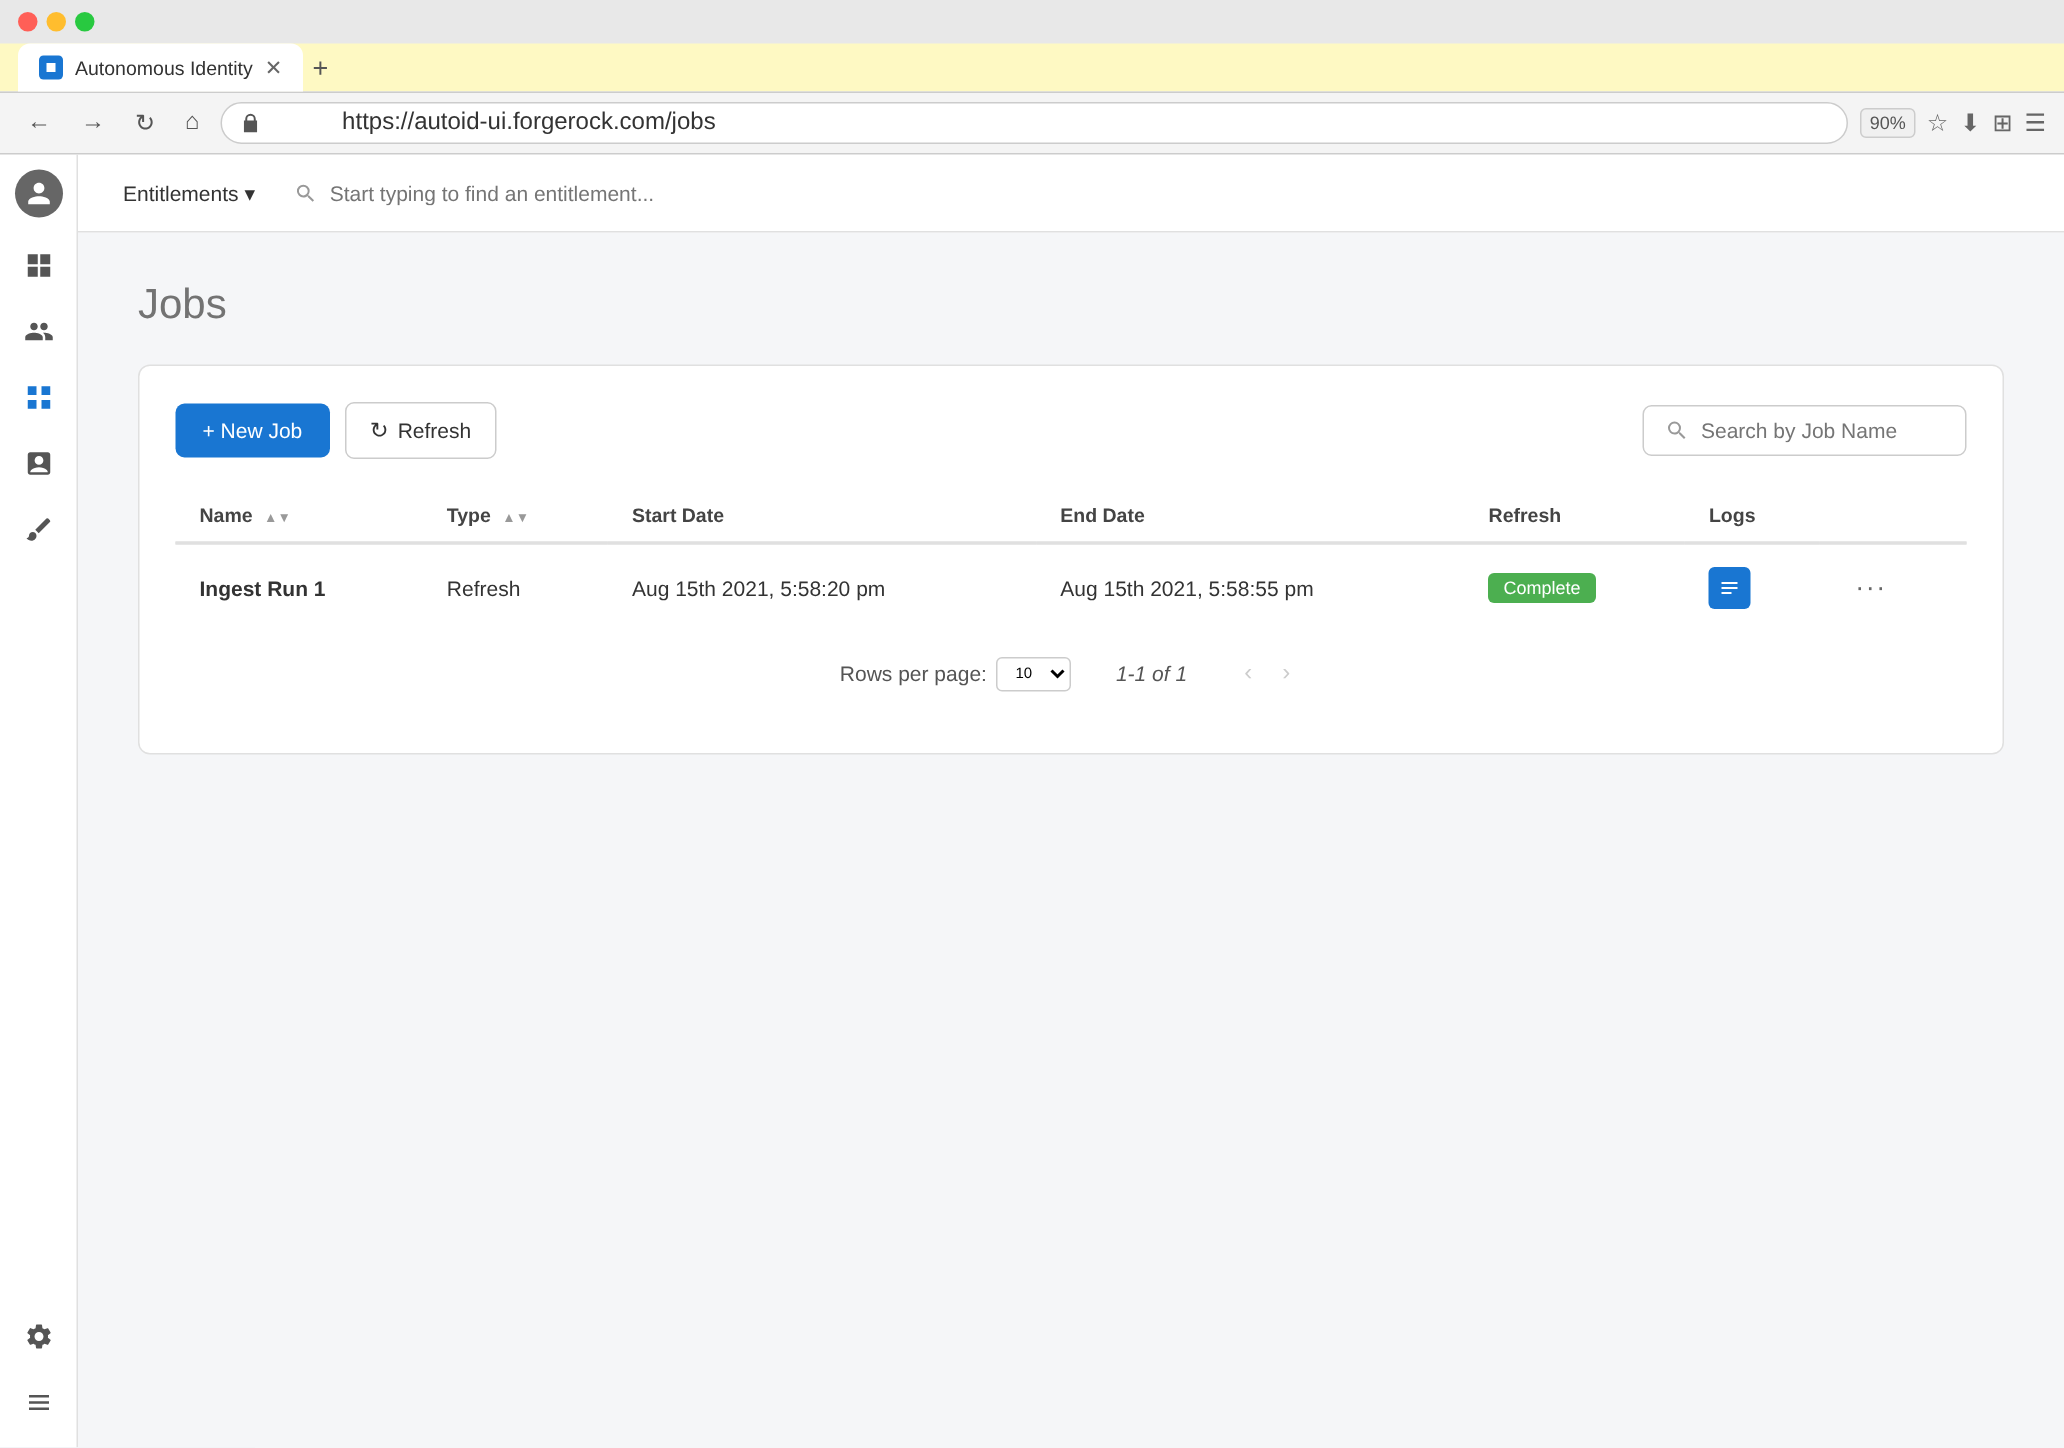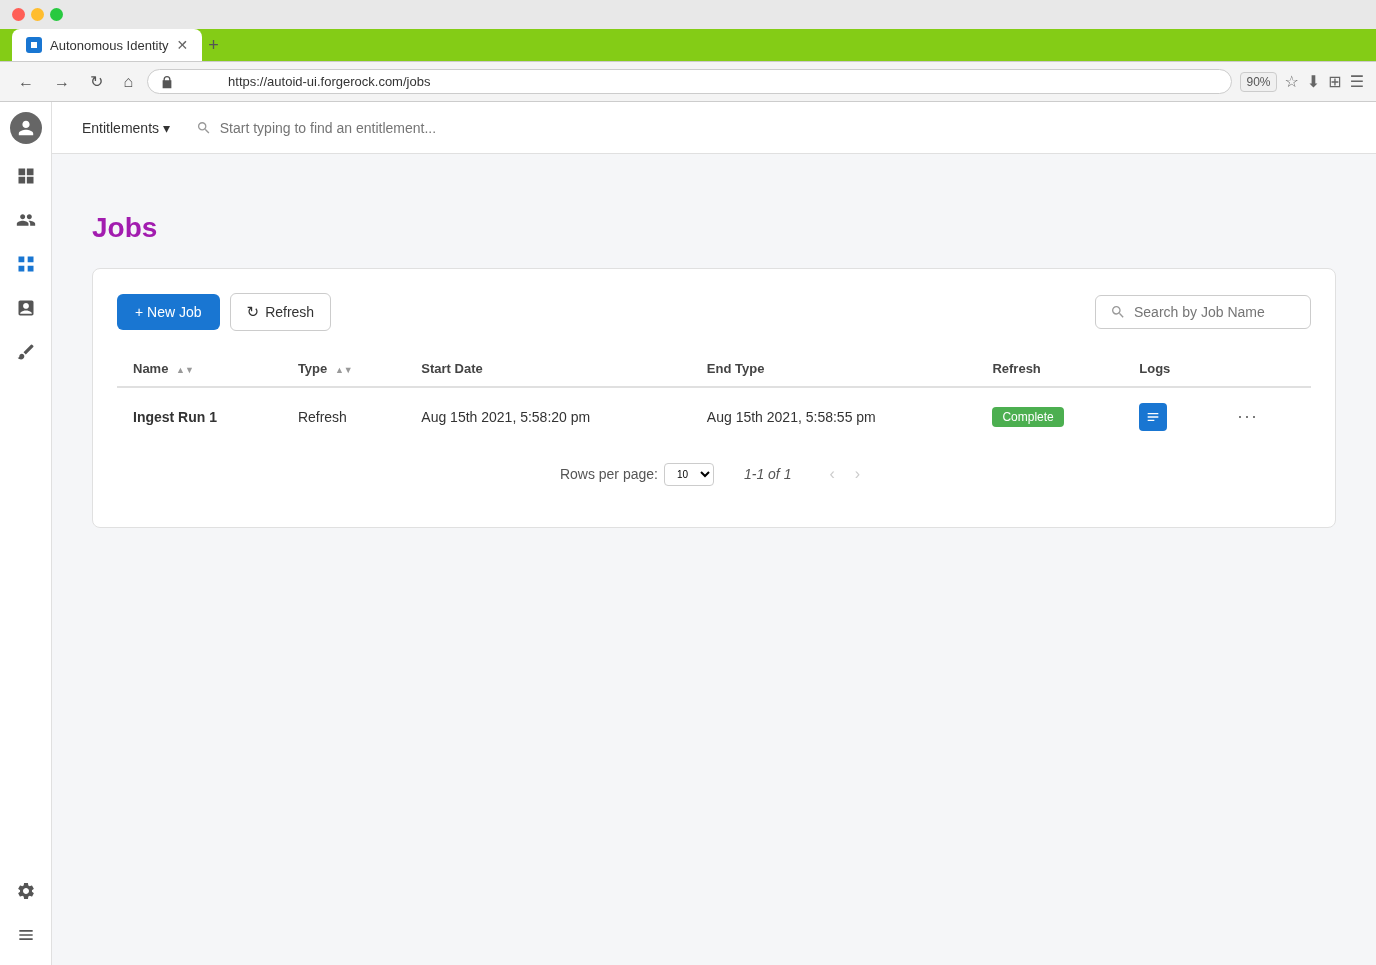--- a/index.html
+++ b/index.html
@@ -6,31 +6,31 @@
     body { font-family: -apple-system, BlinkMacSystemFont, 'Segoe UI', sans-serif; background: #f0f2f5; display: flex; flex-direction: column; height: 965px; overflow: hidden; }
 
     
     .browser-chrome { background: #e8e8e8; border-bottom: 1px solid #ccc; }
     .title-bar { display: flex; align-items: center; padding: 8px 12px; gap: 8px; background: #e8e8e8; }
     .window-controls { display: flex; gap: 6px; }
     .wc { width: 13px; height: 13px; border-radius: 50%; }
     .wc-close { background: #ff5f57; }
     .wc-min { background: #ffbd2e; }
     .wc-max { background: #28c940; }
-    .tab-bar { display: flex; align-items: center; padding: 0 12px; background: #84cc16; }
+    .tab-bar { display: flex; align-items: center; padding: 0 12px; background: #fef9c3; }
     .tab { display: flex; align-items: center; gap: 8px; background: #fff; border-radius: 8px 8px 0 0; padding: 8px 14px; font-size: 13px; color: #333; min-width: 180px; }
     .tab-favicon { width: 16px; height: 16px; background: #1976d2; border-radius: 3px; display: flex; align-items: center; justify-content: center; }
     .tab-favicon svg { width: 10px; height: 10px; fill: white; }
     .tab-close { margin-left: auto; cursor: pointer; color: #666; font-size: 14px; }
     .new-tab { margin-left: 6px; font-size: 18px; color: #555; cursor: pointer; background: none; border: none; }
     .nav-bar { display: flex; align-items: center; padding: 6px 12px; gap: 8px; background: #f4f4f4; border-top: 1px solid #ccc; }
     .nav-btn { background: none; border: none; font-size: 16px; color: #555; cursor: pointer; padding: 4px 6px; border-radius: 4px; }
     .address-bar { flex: 1; display: flex; align-items: center; background: #fff; border: 1px solid #ccc; border-radius: 20px; padding: 4px 12px; gap: 6px; }
     .address-bar svg { width: 14px; height: 14px; fill: #555; }
-    .address-text { font-size: 13px; color: #333; flex: 1; padding-left: 48px; }
+    .address-text { font-size: 16px; color: #333; flex: 1; padding-left: 48px; }
     .zoom-badge { font-size: 12px; color: #555; background: #f0f0f0; border: 1px solid #ccc; border-radius: 4px; padding: 2px 5px; }
     .nav-icons { display: flex; gap: 8px; align-items: center; color: #666; font-size: 16px; }
 
     
     .app-layout { display: flex; flex: 1; overflow: hidden; }
 
     
     .sidebar { width: 52px; background: #fff; border-right: 1px solid #e0e0e0; display: flex; flex-direction: column; align-items: center; padding: 10px 0; gap: 4px; }
     .sidebar-avatar { width: 32px; height: 32px; border-radius: 50%; background: #666; display: flex; align-items: center; justify-content: center; color: #fff; font-size: 14px; margin-bottom: 8px; }
     .sidebar-item { width: 40px; height: 40px; display: flex; align-items: center; justify-content: center; border-radius: 6px; cursor: pointer; color: #555; transition: background 0.15s; }
@@ -44,21 +44,21 @@
     
     .top-nav { background: #fff; border-bottom: 1px solid #e0e0e0; display: flex; align-items: center; padding: 0 20px; height: 52px; }
     .entitlements-btn { display: flex; align-items: center; gap: 4px; font-size: 14px; color: #333; cursor: pointer; padding: 6px 10px; border-radius: 4px; background: none; border: none; }
     .search-container { display: flex; align-items: center; flex: 1; padding: 0 16px; }
     .top-search { display: flex; align-items: center; gap: 8px; flex: 1; }
     .top-search svg { width: 16px; height: 16px; fill: #999; }
     .top-search-input { border: none; outline: none; font-size: 14px; color: #999; background: transparent; width: 100%; }
 
     
     .page-content { padding: 32px 40px; }
-    .page-title { font-size: 28px; font-weight: 700; color: #a21caf; margin-bottom: 24px; margin-top: 26px; }
+    .page-title { font-size: 28px; font-weight: 400; color: #737373; margin-bottom: 24px; }
 
     
     .card { background: #fff; border-radius: 8px; border: 1px solid #e0e0e0; padding: 24px; }
 
     
     .toolbar { display: flex; align-items: center; margin-bottom: 20px; gap: 10px; }
     .btn-primary { display: flex; align-items: center; gap: 6px; background: #1976d2; color: #fff; border: none; border-radius: 6px; padding: 10px 18px; font-size: 14px; cursor: pointer; font-weight: 500; }
     .btn-secondary { display: flex; align-items: center; gap: 6px; background: #fff; color: #333; border: 1px solid #ccc; border-radius: 6px; padding: 9px 16px; font-size: 14px; cursor: pointer; }
     .search-box { margin-left: auto; display: flex; align-items: center; gap: 8px; border: 1px solid #ccc; border-radius: 6px; padding: 8px 14px; background: #fff; width: 216px; }
     .search-box svg { width: 16px; height: 16px; fill: #999; flex-shrink: 0; }
@@ -217,21 +217,21 @@
             <tr>
               <th class="sortable">
                 <span>Name</span>
                 <span class="sort-icons">▲▼</span>
               </th>
               <th class="sortable">
                 <span>Type</span>
                 <span class="sort-icons">▲▼</span>
               </th>
               <th>Start Date</th>
-              <th>End Type</th>
+              <th>End Date</th>
               <th>Refresh</th>
               <th>Logs</th>
               <th></th>
             </tr>
           </thead>
           <tbody id="jobs-table-body">
           <tr>
       <td style="font-weight:600;">Ingest Run 1</td>
       <td>Refresh</td>
       <td>Aug 15th 2021, 5:58:20 pm</td>

